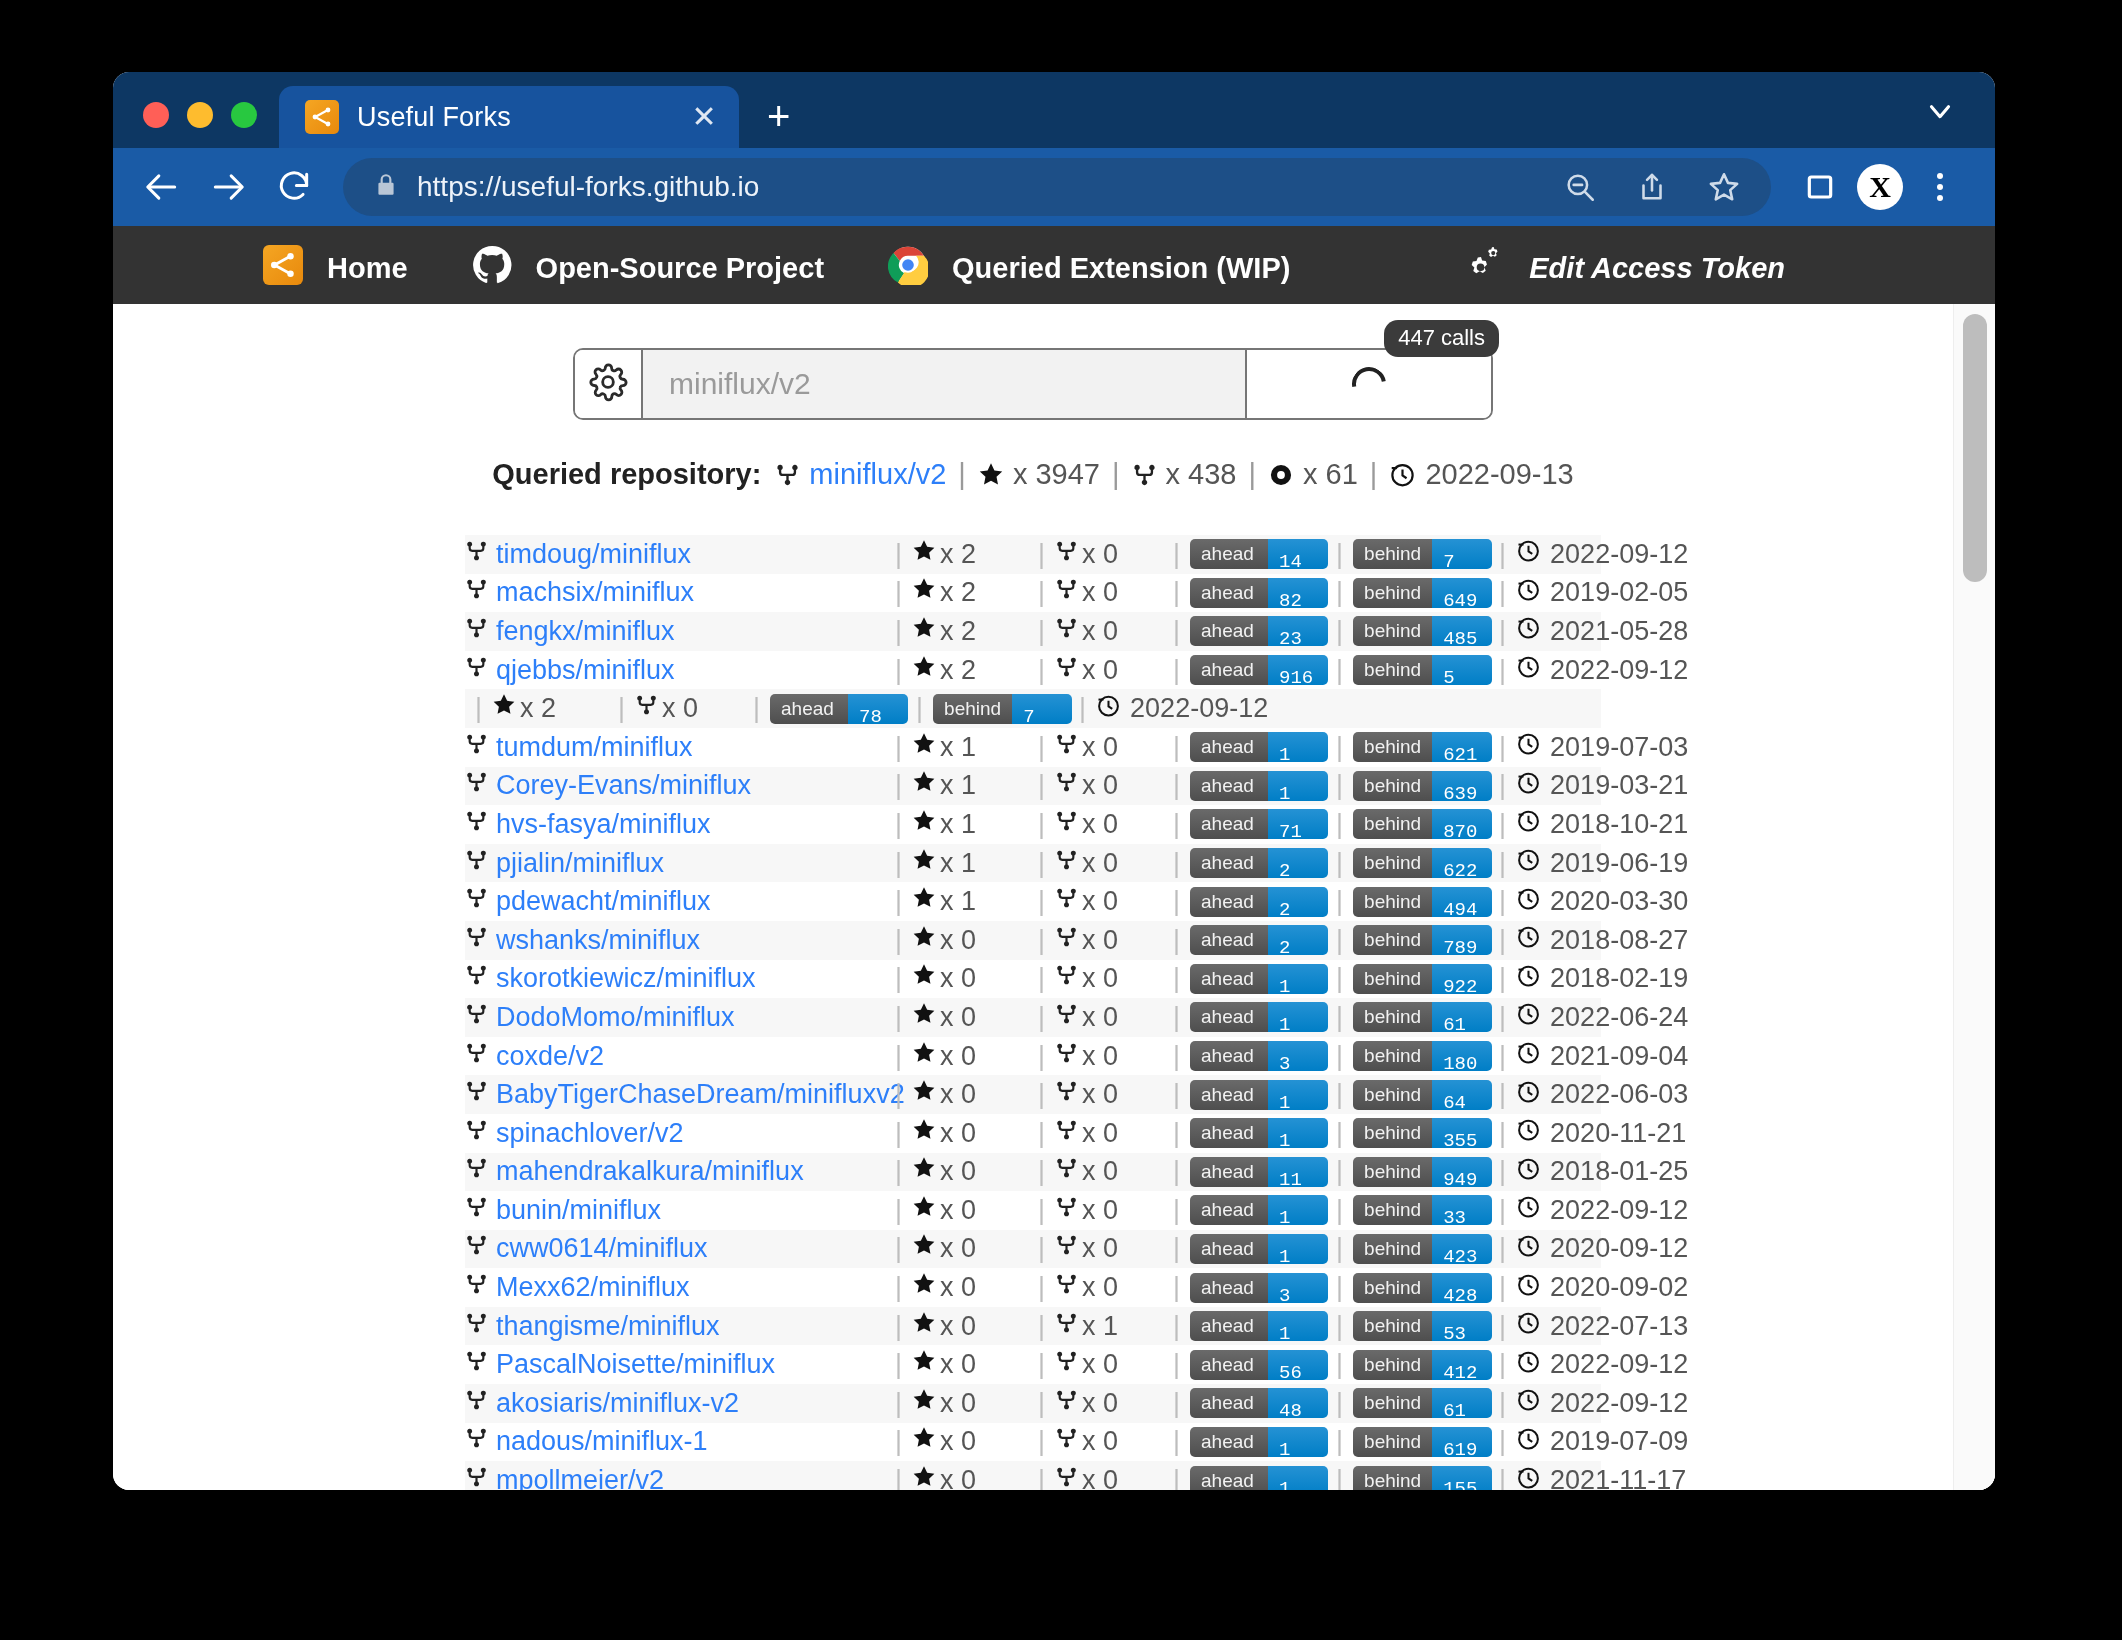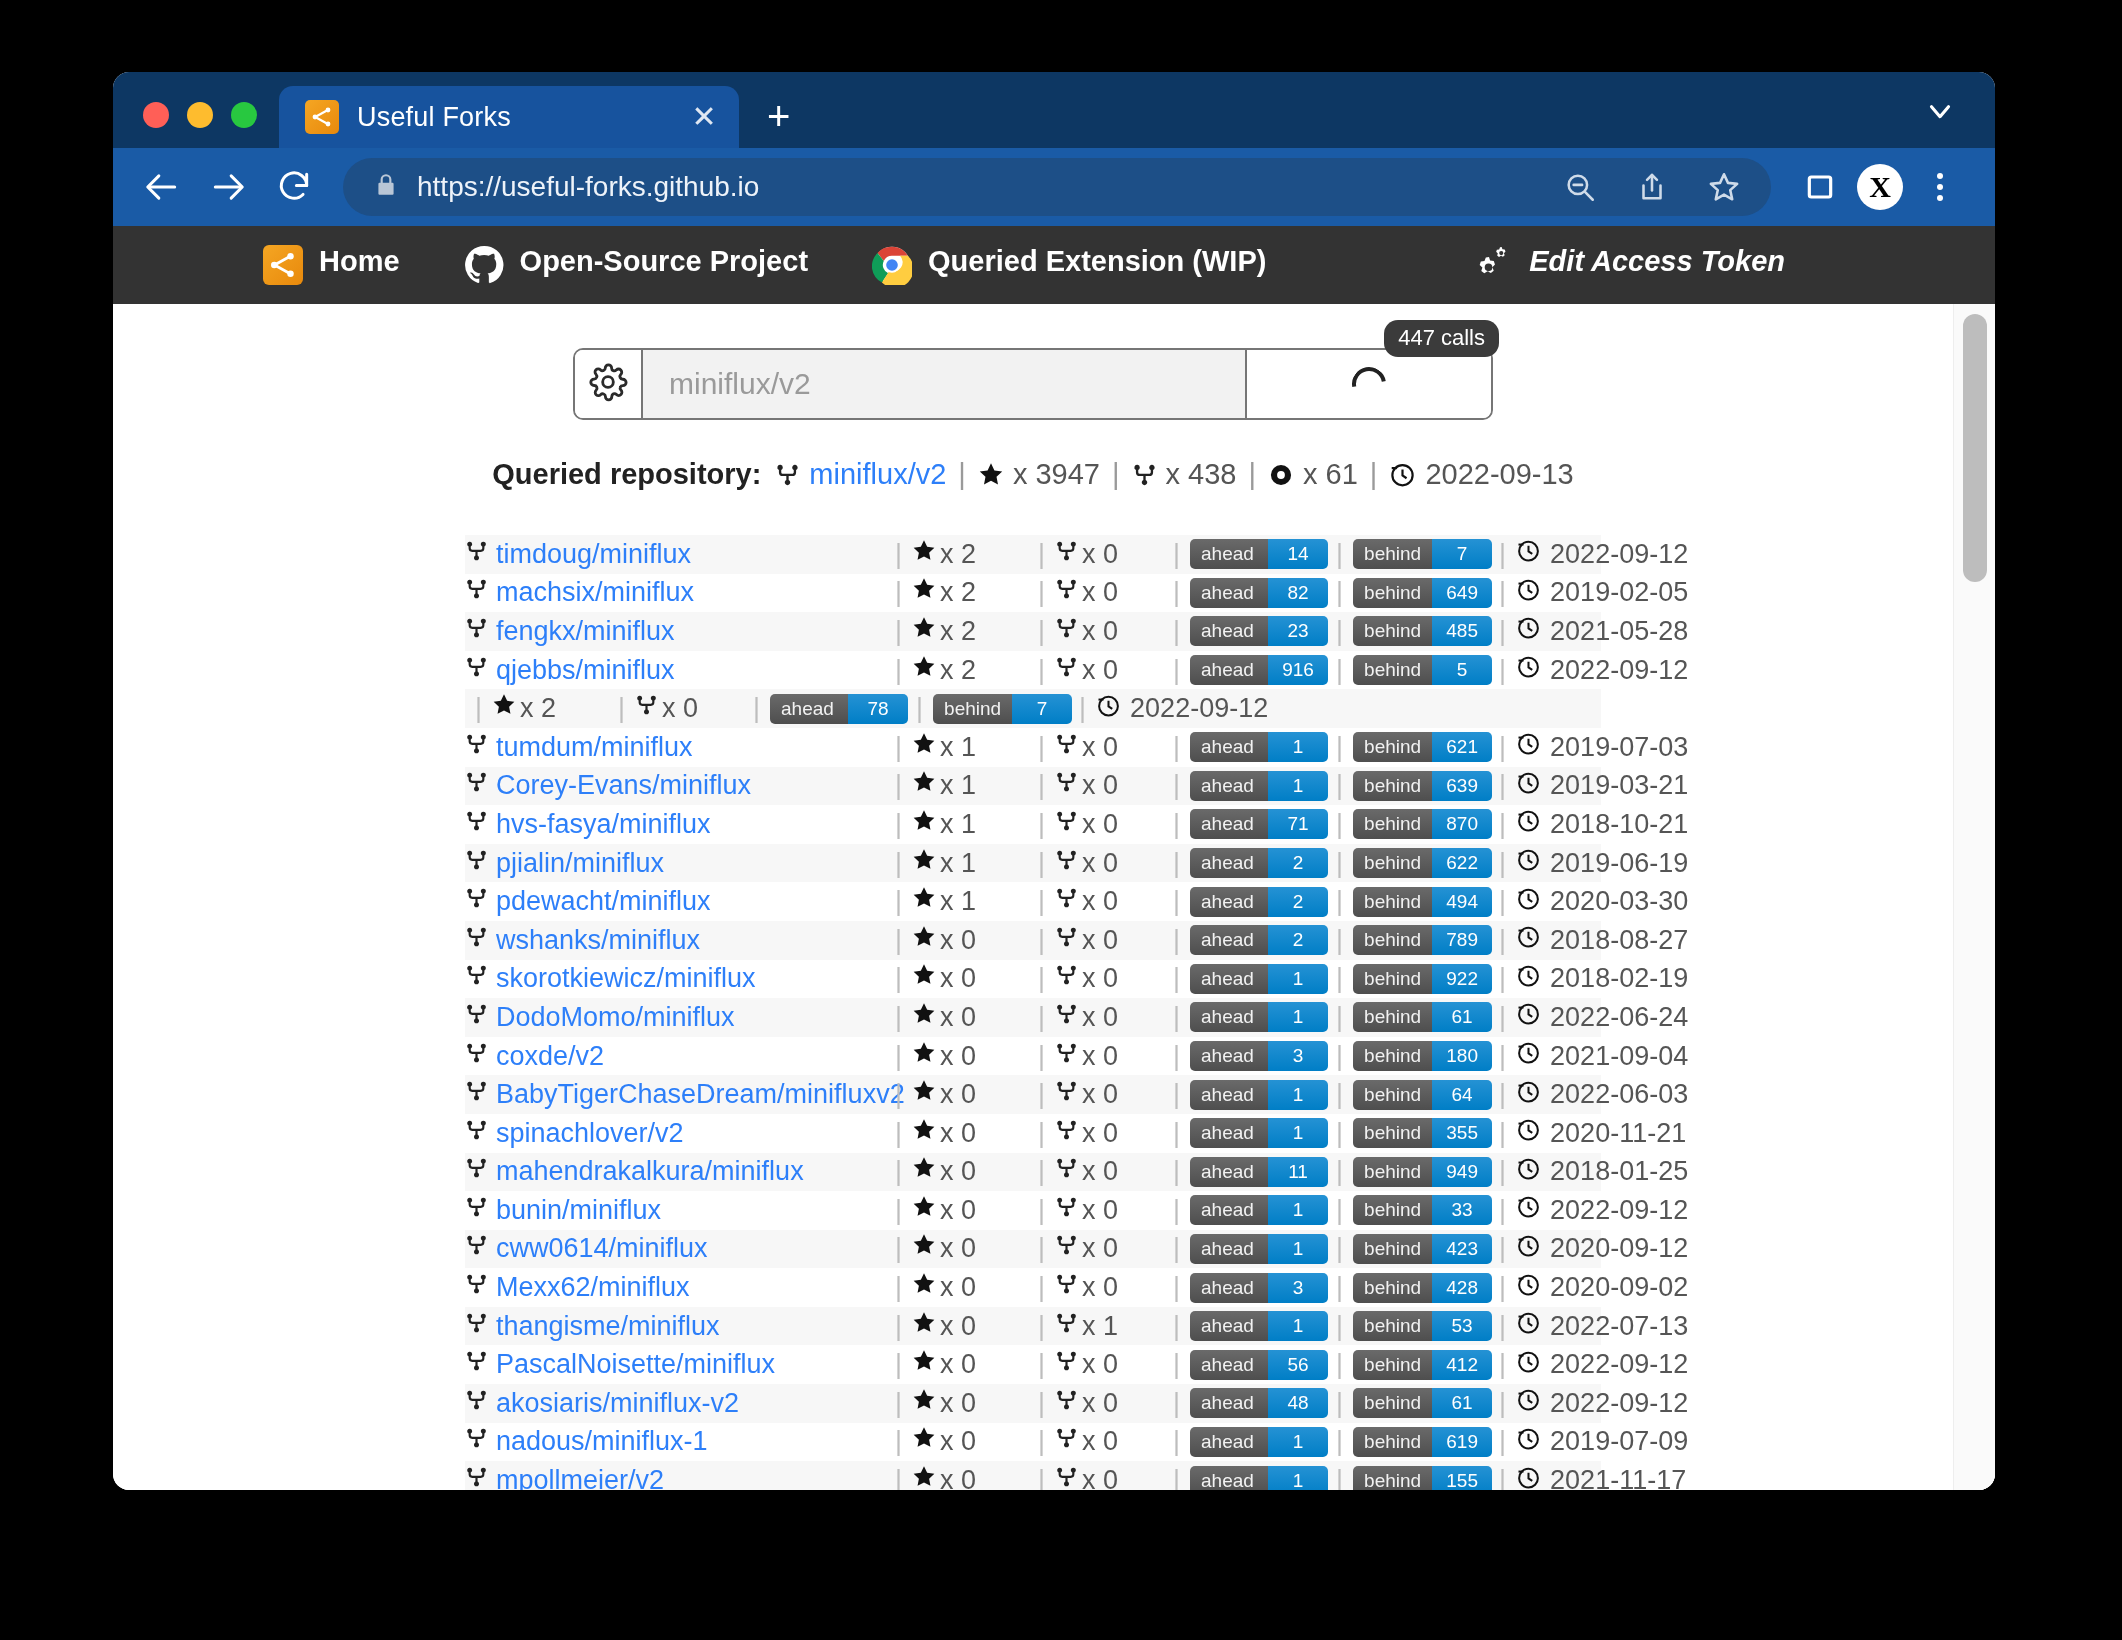--- a/index.html
+++ b/index.html
@@ -119,21 +119,21 @@
   }
 
   .sitenav {
     height: 78px;
     background: #333333;
     display: flex; align-items: center;
     padding: 0 40px 0 150px;
     position: relative;
   }
   .navlink {
-    display: flex; align-items: flex-start; gap: 16px;
+    display: flex; align-items: flex-end; gap: 24px;
     color: #fff; font-size: 29px; font-weight: bold;
     margin-right: 64px; cursor: pointer; white-space: nowrap;
   }
   .navlink.right { margin-right: 0; margin-left: auto; padding-right: 170px; font-style: italic; }
   .nav-icon { width: 40px; height: 40px; flex: none; display:block; }
   .nav-icon.uf {
     border-radius: 6px;
     background: linear-gradient(135deg,#f5a623 0%,#e8890c 100%);
     position: relative;
   }
@@ -253,21 +253,21 @@
     border-radius: 5px; overflow: hidden;
     font-size: 19px; line-height: 30px;
     box-shadow: inset 0 1px 0 rgba(255,255,255,.25);
   }
   .badge .k {
     background: linear-gradient(180deg,#6a6a6a 0%,#4e4e4e 100%);
     color: #f2f2f2; padding: 0 11px; min-width: 78px; text-align: left;
   }
   .badge .v {
     background: linear-gradient(180deg,#2592d4 0%,#007ec6 100%);
-    color: #fff; padding: 0 11px; min-width: 60px; text-align: center;
+    color: #fff; padding: 8px 11px; min-width: 60px;  font-family: Liberation Mono, monospace;
   }
   .badge-cell { width: 136px; flex: none; display: flex; }
 
   
   .pscroll {
     position: absolute; top: 0; right: 0; bottom: 0;
     width: 42px; background: #fafafa;
     border-left: 1px solid #eee;
   }
   .pscroll .thumb {

